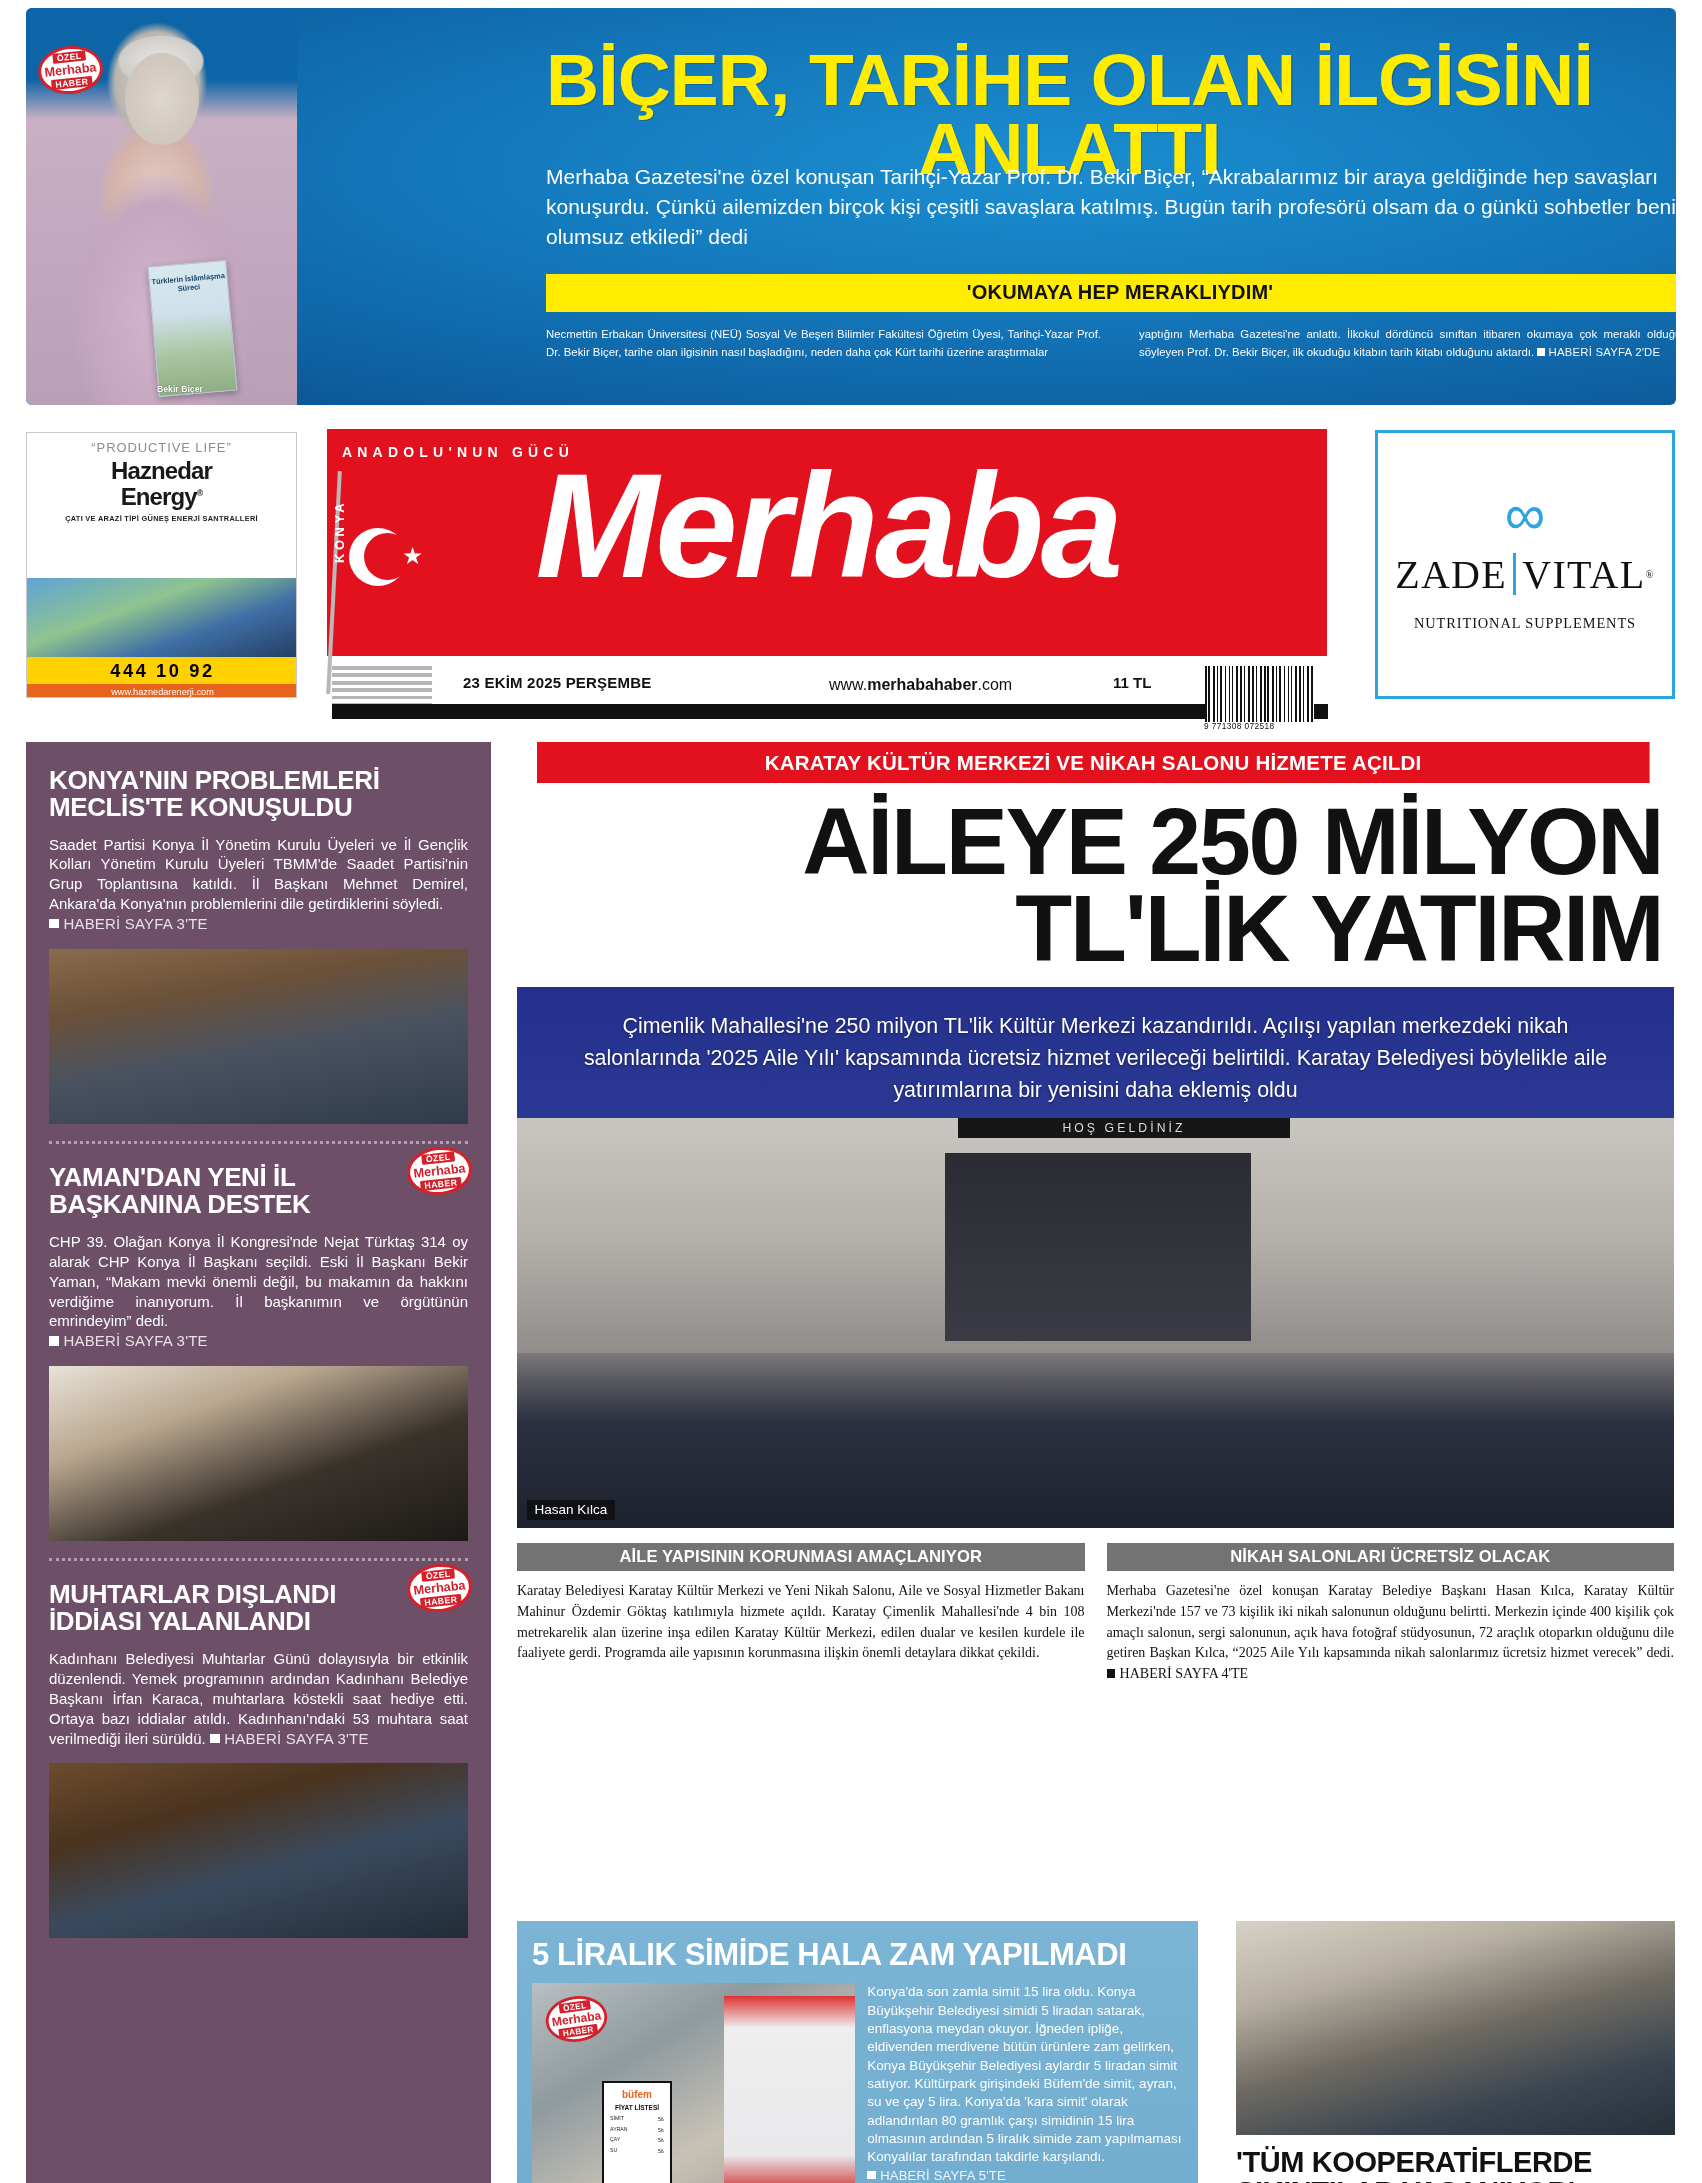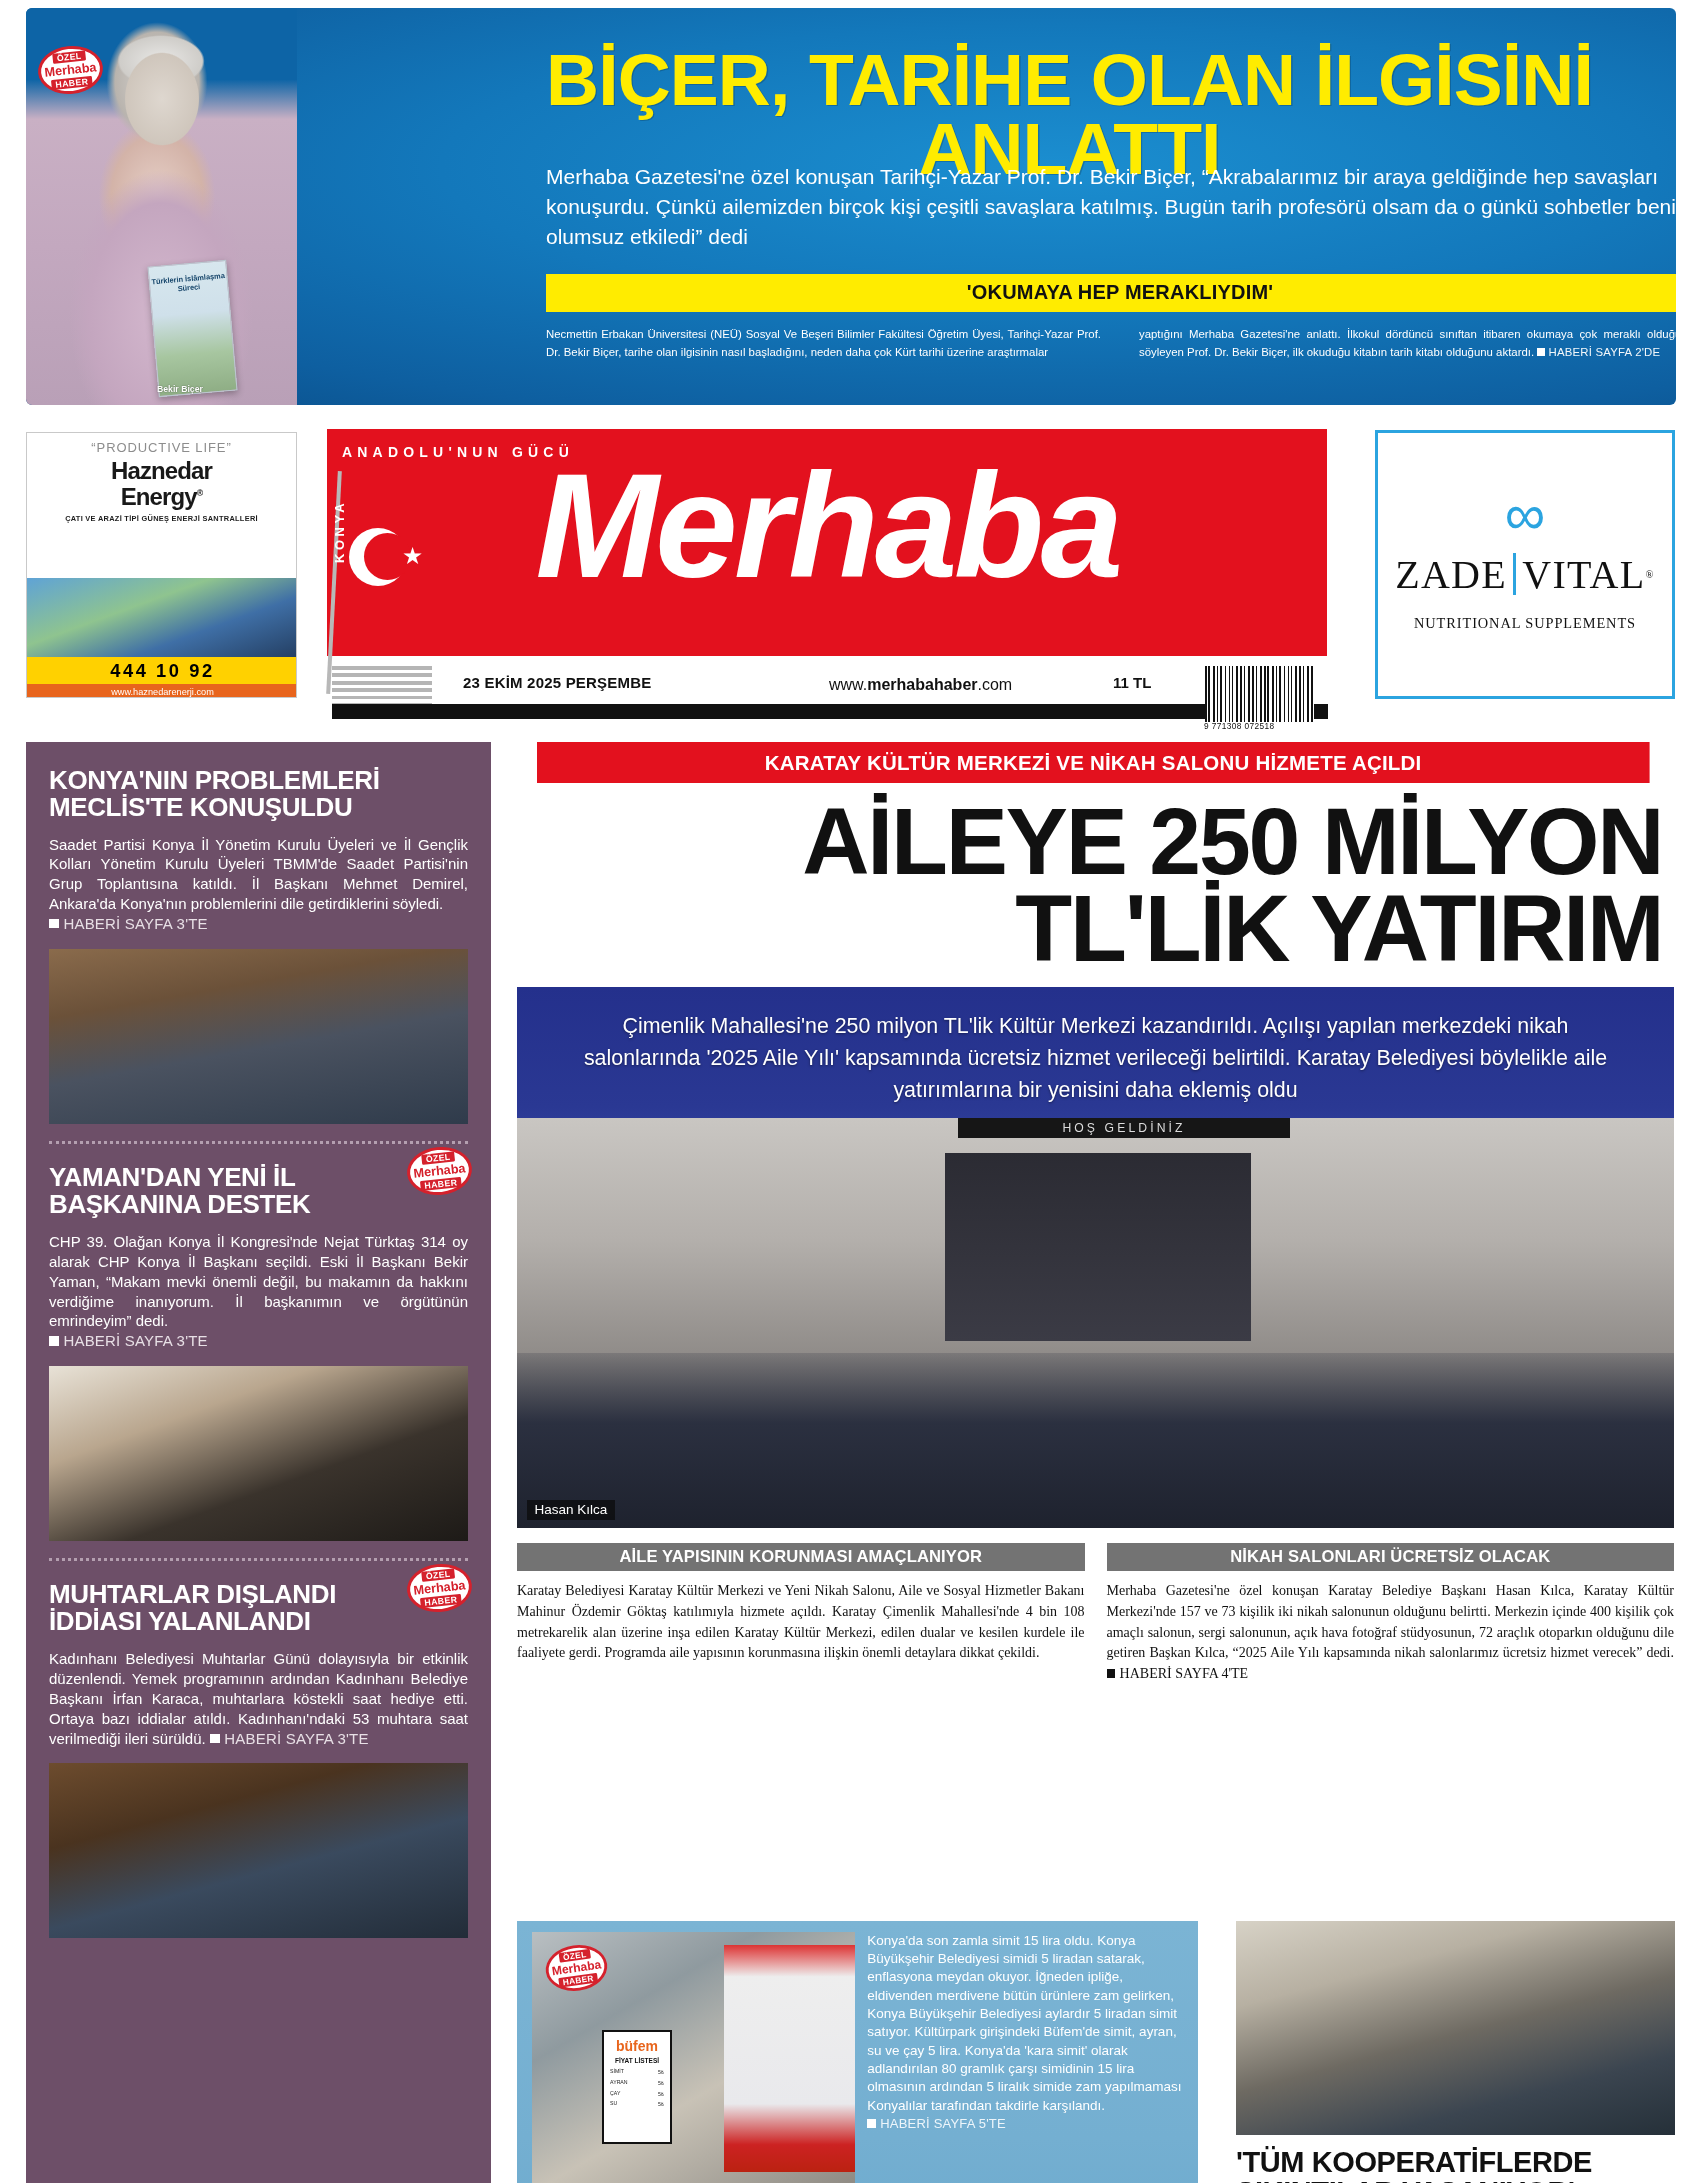--- a/index.html
+++ b/index.html
@@ -191,21 +191,21 @@
   .simit{ position:absolute; left:517px; top:1921px; width:681px; height:393px;
     background:linear-gradient(180deg,#7bb4d4 0%,#74afd1 55%,#6ba8cb 100%); }
   .simit h2{ color:#fff; font-size:31px; font-weight:bold; padding:15.7px 0 0 15px; letter-spacing:-0.4px;}
   .simit-in{ display:flex; gap:12.2px; padding:10.5px 13px 0 15px;}
   .simit-img{ width:323px; height:314px; position:relative;
     background:linear-gradient(150deg,#b9bfc2 0%,#8f9a9f 26%,#c8c2b6 52%,#9e9a92 78%,#7b7771 100%); }
   .simit-img .tram{ position:absolute; right:0; top:13px; width:131px; height:227px;
     background:linear-gradient(180deg,#d33 0%,#eee 14%,#e9e9ec 70%,#c22 88%,#b21 100%);}
   .simit-img .sign{ position:absolute; left:70px; top:98px; width:70px; height:114px;
     background:#fff; border:2.2px solid #111;}
-  .simit-img .sign .bf{ color:#e8651c; font-size:14px; font-weight:bold; text-align:center; margin-top:6.1px;}
+  .simit-img .sign .bf{ color:#e8651c; font-size:10px; font-weight:bold; text-align:center; margin-top:6.1px;}
   .simit-img .sign .fl{ color:#111; font-size:6.5px; font-weight:bold; text-align:center; margin-top:3.5px;}
   .simit-img .sign ul{ list-style:none; font-size:5.2px; margin:4.4px 6.1px; color:#222;}
   .simit-img .sign li{ display:flex; justify-content:space-between; margin-bottom:2.6px;}
   .simit-stamp{ position:absolute; left:12.2px; top:12.2px; transform:rotate(-8deg) scale(.95); }
   .simit-txt{ flex:1; color:#fff; font-size:13.5px; line-height:1.36; font-weight:500;}
   .simit-ref{ color:#eef6fb; font-size:13px; letter-spacing:0.2px; }
   .simit-sq{ display:inline-block; width:8.7px;height:8.7px;background:#fff;margin-right:4.4px;vertical-align:0.4px;}
 
   
   .koop{ position:absolute; left:1236px; top:1921px; width:439px; }
@@ -370,20 +370,21 @@
       </div>
       <div class="tc-body">
         <span>Merhaba Gazetesi'ne özel konuşan Karatay Belediye Başkanı Hasan Kılca, Karatay Kültür Merkezi'nde 157 ve 73 kişilik iki nikah salonunun olduğunu belirtti. Merkezin içinde 400 kişilik çok amaçlı salonun, sergi salonunun, açık hava fotoğraf stüdyosunun, 72 araçlık otoparkın olduğunu dile getiren Başkan Kılca, “2025 Aile Yılı kapsamında nikah salonlarımız ücretsiz hizmet verecek” dedi.</span>
         <span class="tc-sq"></span><span>HABERİ SAYFA 4'TE</span>
       </div>
     </div>
   </div>
 </div>
 
 <div class="simit">
+  <h2>5 LİRALIK SİMİDE HALA ZAM YAPILMADI</h2>
   <div class="simit-in">
     <div class="simit-img">
       <div class="tram"></div>
       <div class="sign">
         <div class="bf">büfem</div>
         <div class="fl">FİYAT LİSTESİ</div>
         <ul>
           <li>
               <span>SİMİT</span>
               <span>5₺</span>

